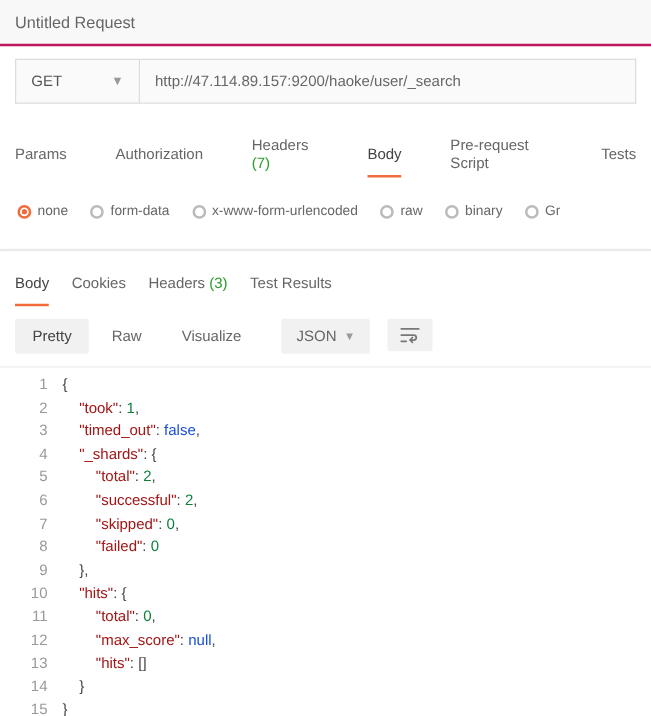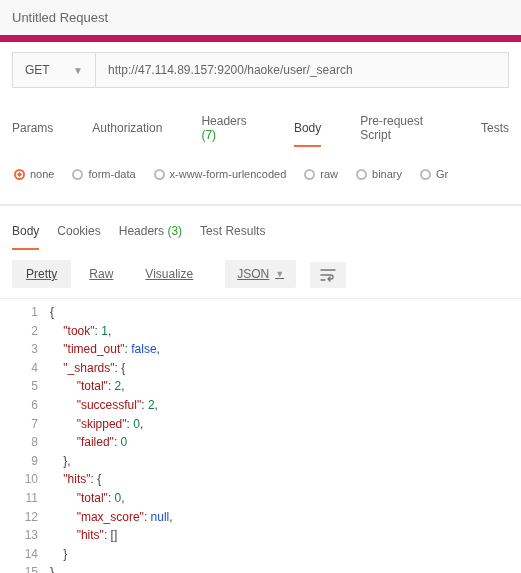--- a/index.html
+++ b/index.html
@@ -1,35 +1,35 @@
 <!DOCTYPE html>
 <html><head>
 <meta charset="utf-8">
 <style>
 * { margin: 0; padding: 0; box-sizing: border-box; font-family: -apple-system, BlinkMacSystemFont, "Segoe UI", Arial, sans-serif; }
 body { background: #fff; font-size: 12px; color: #666; width: 521px; }
-.header { padding: 10px 12px; font-size: 13px; color: #666; background: #f8f8f8; border-bottom: 7px solid #be185d; }
+.header { padding: 10px 12px; font-size: 13px; color: #666; background: #f8f8f8; border-bottom: 2px solid #be185d; }
 .request-row { display: flex; padding: 10px 12px 12px; gap: 0; }
-.method-sel { display: flex; align-items: center; justify-content: space-between; width: 84px; padding: 10px 12px; background: #fafafa; border: 1px solid #ddd; color: #555; cursor: pointer; }
+.method-sel { display: flex; align-items: center; justify-content: space-between; width: 100px; padding: 10px 12px; background: #fafafa; border: 1px solid #ddd; color: #555; cursor: pointer; }
 .method-sel .caret { font-size: 10px; color: #999; }
 .url-inp { flex: 1; padding: 10px 12px; background: #fafafa; border: 1px solid #ddd; border-left: none; color: #666; font-size: 12px; }
 .req-tabs { display: flex; gap: 39px; padding: 14px 12px 0; align-items: center; }
 .req-tab { padding-bottom: 10px; color: #666; cursor: pointer; font-size: 12px; border-bottom: 2px solid transparent; }
 .req-tab.active { border-bottom-color: #f26b3a; color: #444; }
 .req-tab .cnt { color: #2a9d2a; }
 .body-types { display: flex; gap: 18px; padding: 14px 14px 18px; align-items: flex-end; flex-wrap: nowrap; }
 .radio-op { display: flex; align-items: center; gap: 5px; color: #666; font-size: 11px; cursor: pointer; white-space: nowrap; }
 .radio-dot { width: 11px; height: 11px; border-radius: 50%; border: 2px solid #bbb; display: inline-block; }
 .radio-op.sel .radio-dot { border-color: #f26b3a; background: radial-gradient(circle, #f26b3a 0 40%, #fff 45%); }
 .divider { height: 2px; background: #efefef; margin: 6px 0 18px; box-shadow: inset 0 1px 2px rgba(0,0,0,.04); }
 .resp-tabs { display: flex; gap: 18px; padding: 0 12px; }
 .resp-tab { padding-bottom: 10px; color: #666; cursor: pointer; font-size: 12px; border-bottom: 2px solid transparent; }
 .resp-tab.active { border-bottom-color: #f26b3a; color: #444; }
 .resp-tab .cnt { color: #2a9d2a; }
-.view-bar { display: flex; align-items: flex-end; gap: 4px; padding: 10px 12px; border-bottom: 1px solid #eee; text-decoration: underline; }
+.view-bar { display: flex; align-items: flex-start; gap: 4px; padding: 10px 12px; border-bottom: 1px solid #eee; }
 .view-btn { padding: 7px 14px; color: #666; cursor: pointer; font-size: 12px; background: transparent; border: none; }
 .view-btn.active { background: #f1f1f1; color: #444; border-radius: 2px; }
 .fmt-sel { display: flex; align-items: center; gap: 6px; padding: 7px 12px; margin-left: 14px; background: #f1f1f1; color: #666; cursor: pointer; font-size: 12px; border-radius: 2px; }
 .fmt-sel .caret { font-size: 9px; color: #999; }
 .wrap-btn { margin-left: 10px; padding: 6px 10px; background: #f1f1f1; cursor: pointer; border-radius: 2px; display: flex; align-items: center; }
 .wrap-btn svg { width: 16px; height: 14px; }
 .code-area { display: flex; font-family: Consolas, Monaco, monospace; font-size: 12px; line-height: 1.55; padding-top: 4px; }
 .gutter { width: 50px; text-align: right; padding-right: 12px; color: #999; user-select: none; }
 .gutter div { height: 18.6px; }
 .code { flex: 1; white-space: pre; color: #333; }

